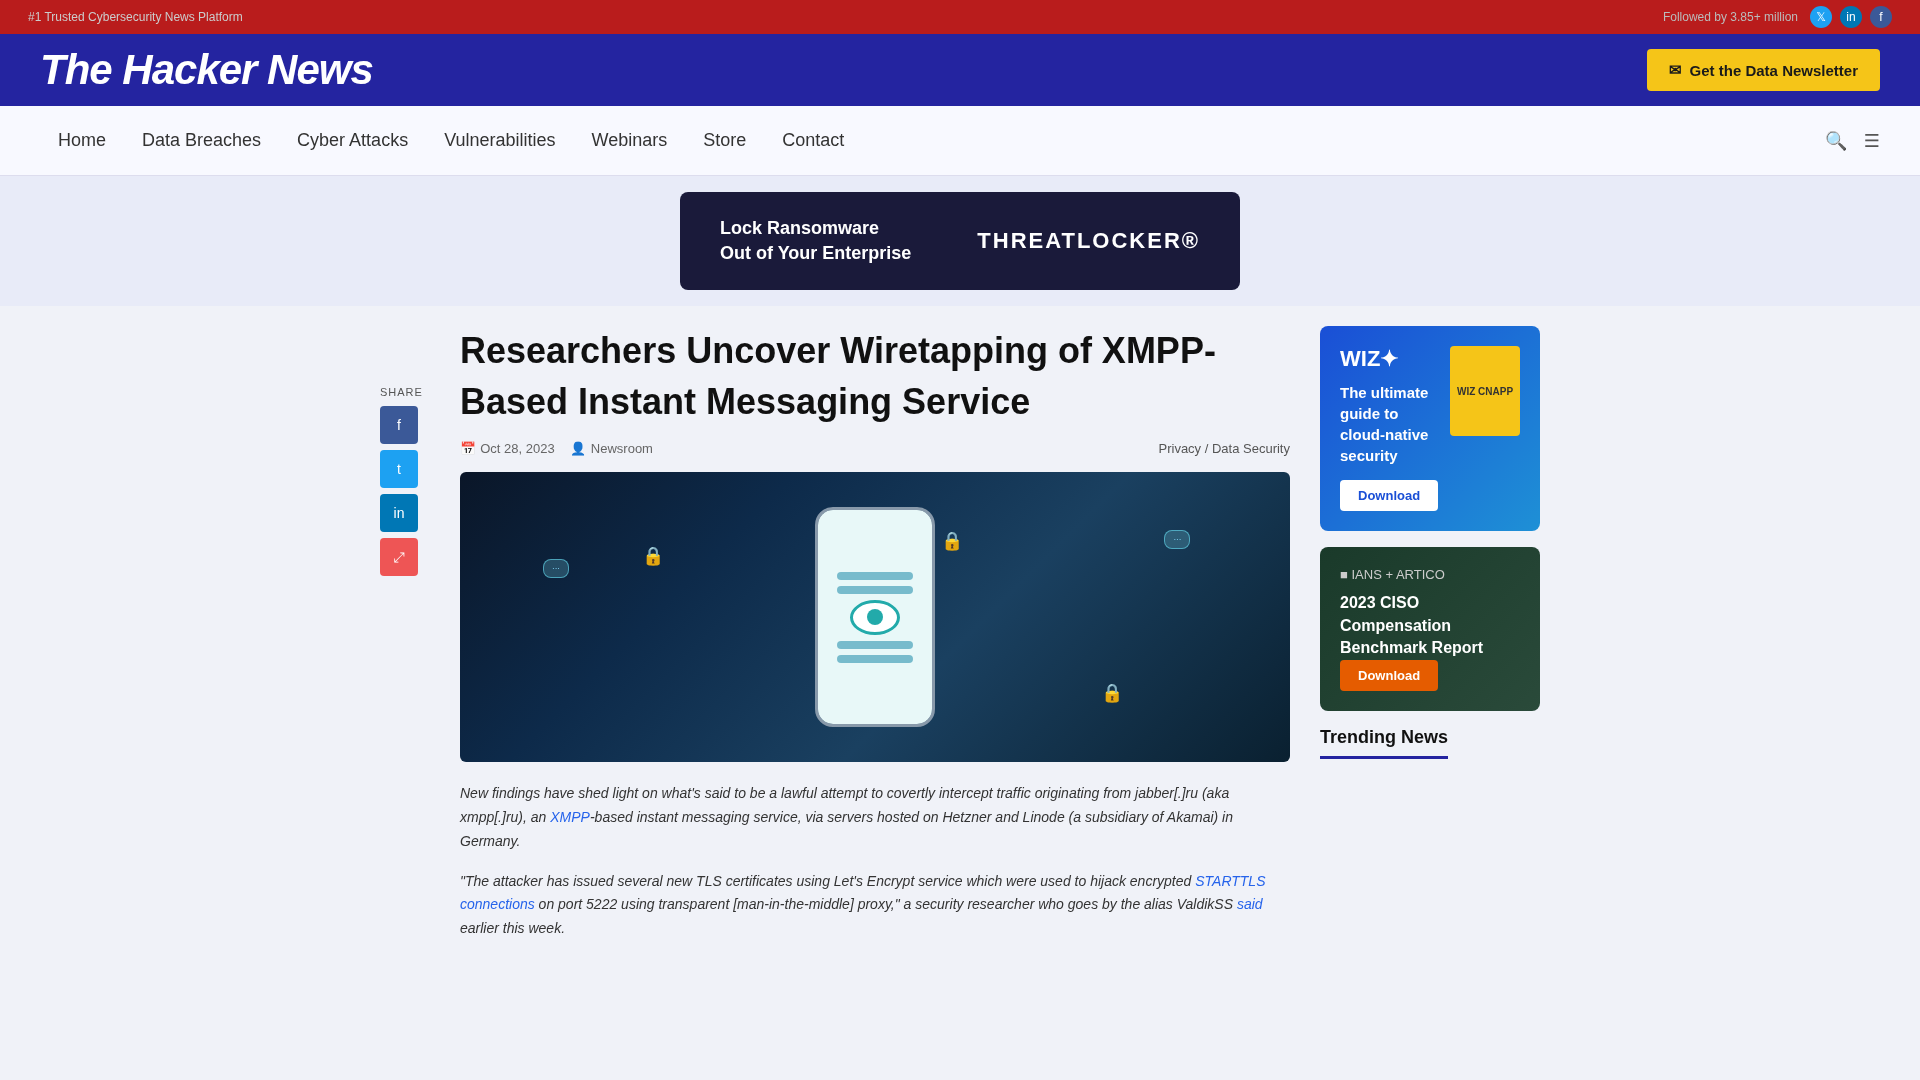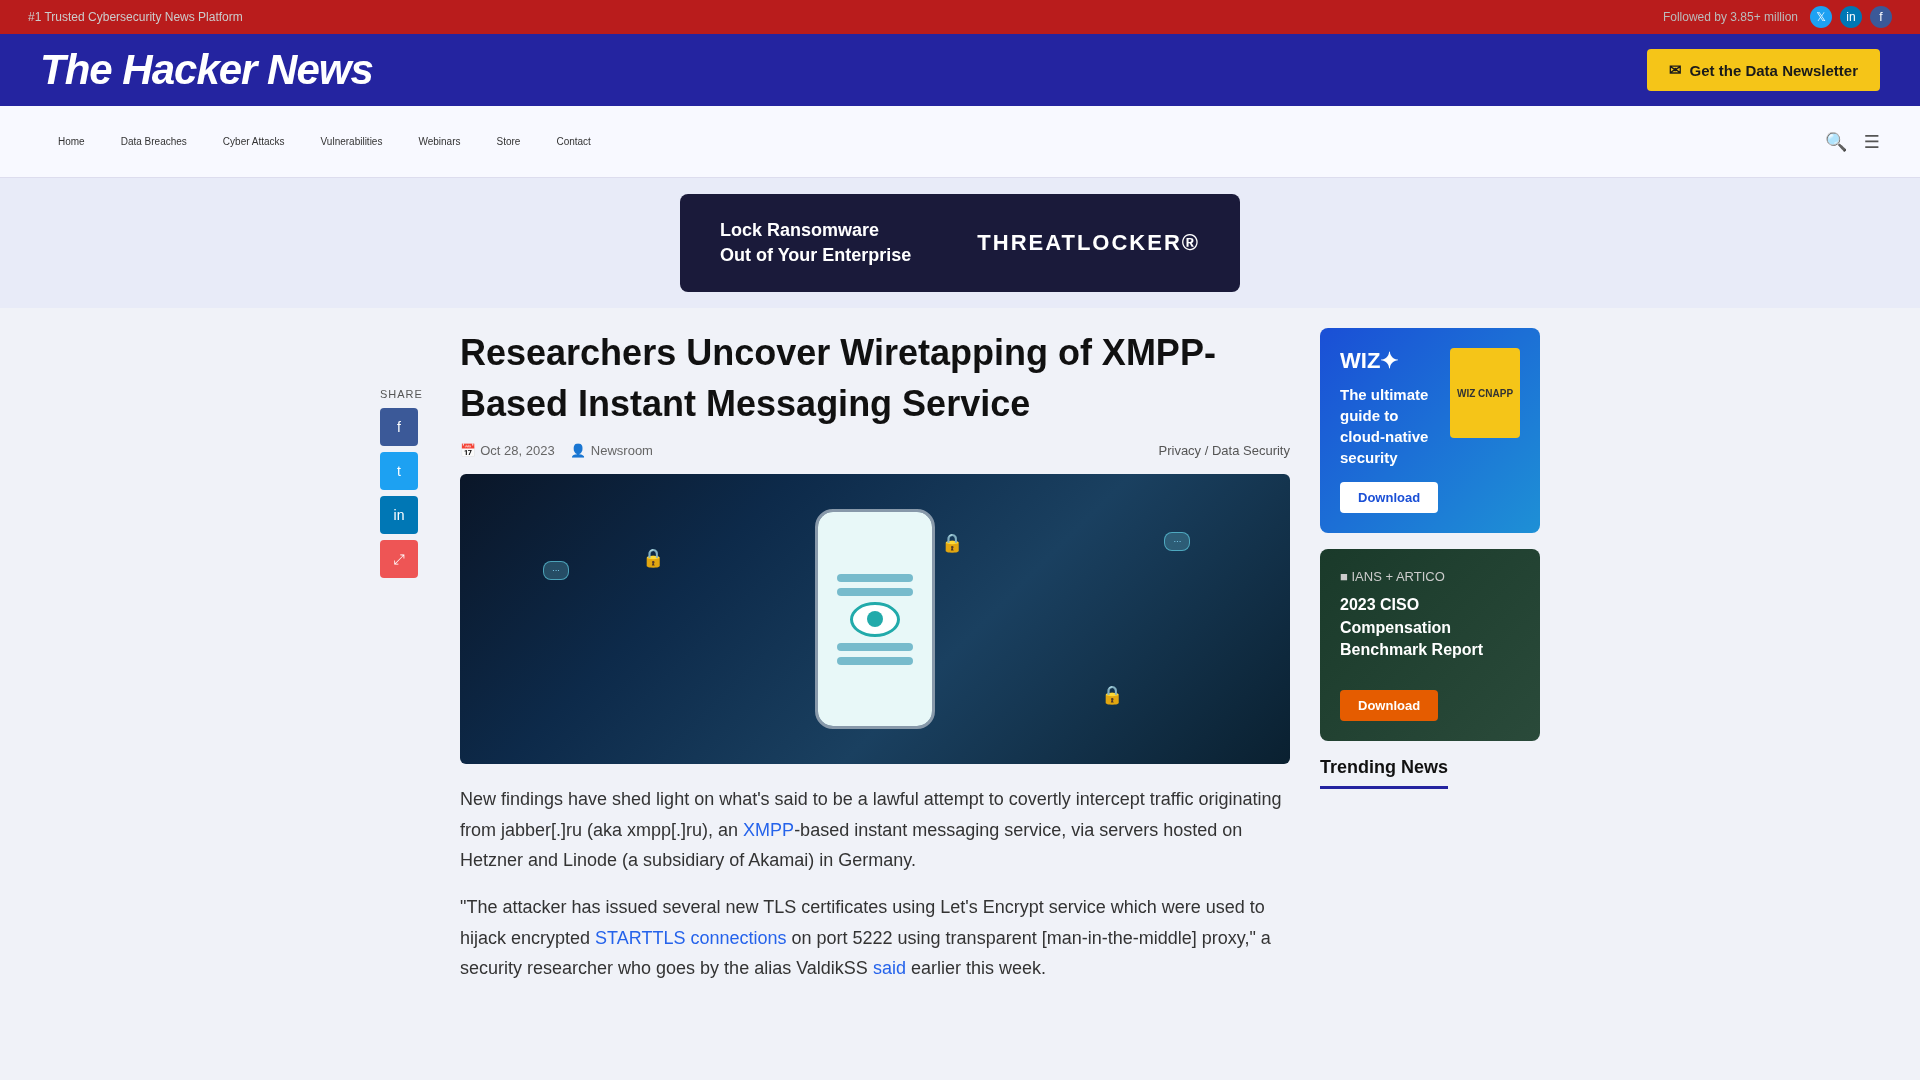--- a/index.html
+++ b/index.html
@@ -61,22 +61,22 @@
     .nav {
       background: #f8f9ff;
       border-bottom: 1px solid #dde;
       padding: 0 40px;
       display: flex;
       align-items: center;
       justify-content: space-between;
     }
     .nav-links { display: flex; gap: 0; }
     .nav-link {
-      padding: 30px 18px;
-      font-size: 10px;
+      padding: 24px 18px;
+      font-size: 18px;
       color: #333;
       cursor: pointer;
       text-decoration: none;
       font-weight: 500;
     }
     .nav-right { display: flex; align-items: center; gap: 16px; }
     .nav-icon { cursor: pointer; font-size: 18px; color: #555; }
 
     
     .banner-ad-wrap {
@@ -215,21 +215,21 @@
       border-radius: 8px;
       color: #8df;
       font-size: 8px;
       padding: 4px 8px;
     }
     .lock-icon {
       position: absolute;
       color: #8cf;
       font-size: 18px;
     }
-    .article-body { font-size: 18px; line-height: 1.7; color: #333; }
+    .article-body { font-size: 14px; line-height: 1.7; color: #333; font-style: italic; }
     .article-body p { margin-bottom: 16px; }
     .article-body a { color: #2563eb; text-decoration: none; }
 
     
     .sidebar {
       width: 220px;
       flex-shrink: 0;
     }
     .ad-card {
       border-radius: 8px;
@@ -263,21 +263,21 @@
       text-align: center; padding: 4px;
       margin-left: 8px;
     }
     .ad-ciso {
       background: linear-gradient(135deg, #1a3a2a 0%, #2a4a3a 100%);
       padding: 20px;
       color: white;
       position: relative;
     }
     .ad-ciso-logos { font-size: 13px; margin-bottom: 10px; color: #ccc; }
-    .ad-ciso-title { font-size: 16px; font-weight: bold; line-height: 1.4; margin-bottom: 28px; }
+    .ad-ciso-title { font-size: 16px; font-weight: bold; line-height: 1.4; margin-bottom: 0; }
     .ad-download-btn-orange {
       background: #e55c00;
       color: white;
       border: none;
       padding: 8px 18px;
       border-radius: 4px;
       font-weight: bold;
       cursor: pointer;
       font-size: 13px;
     }

